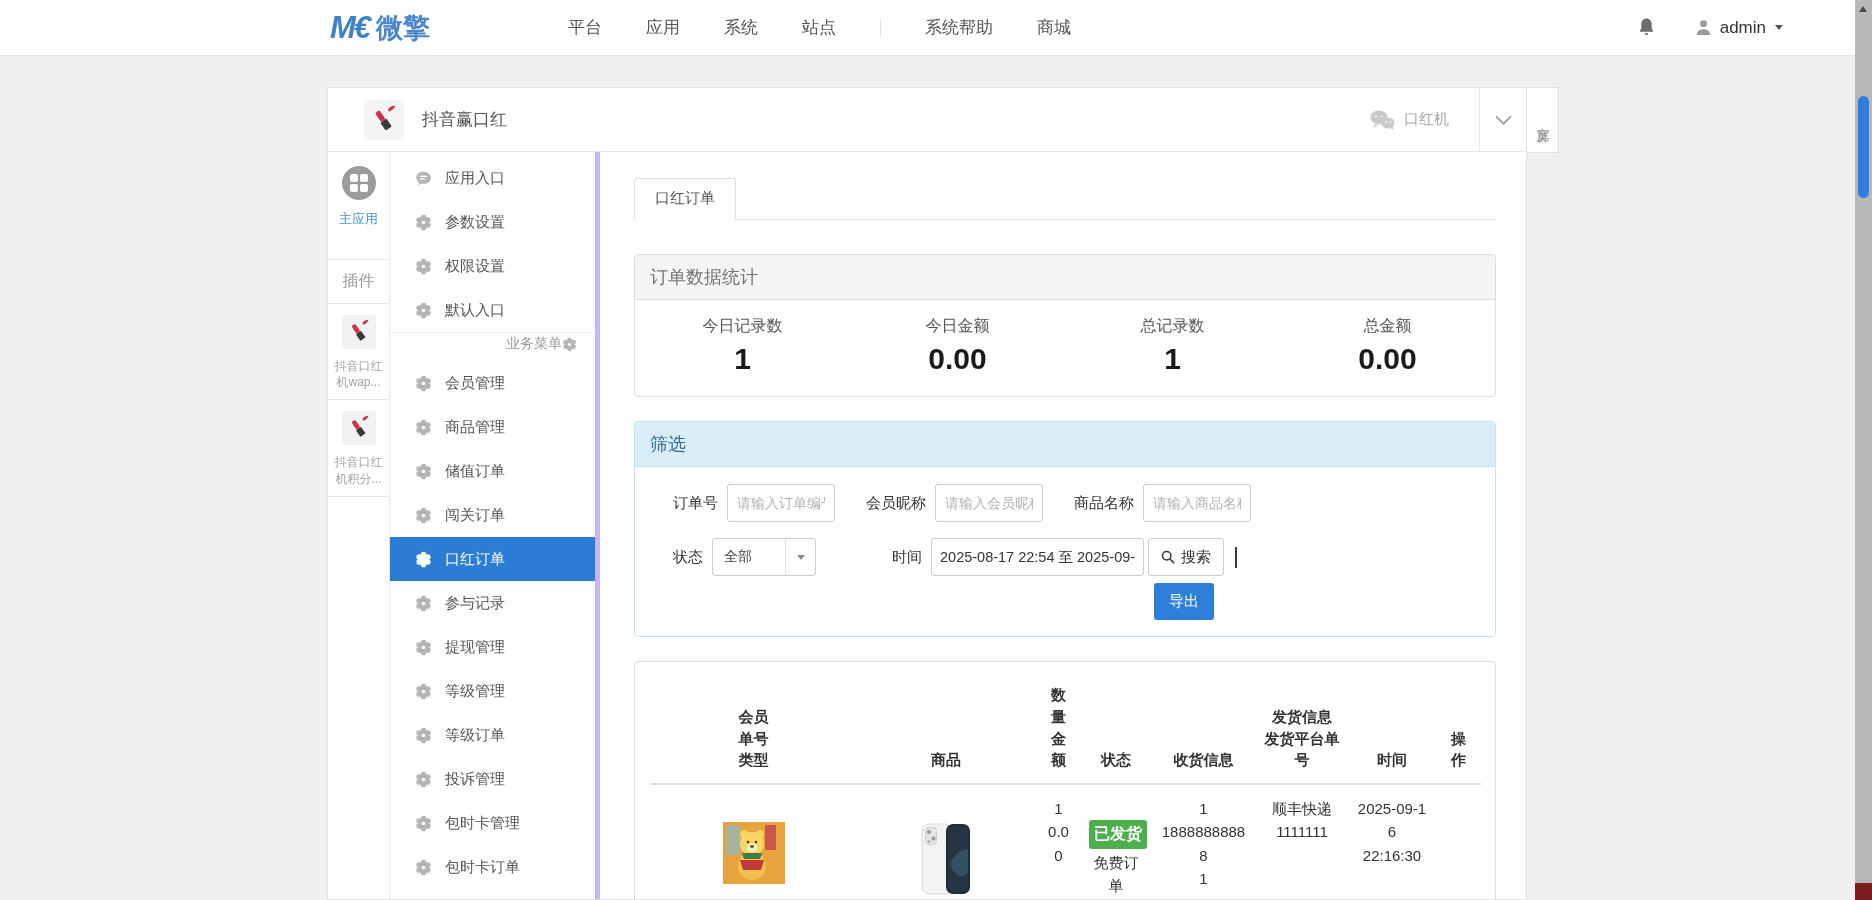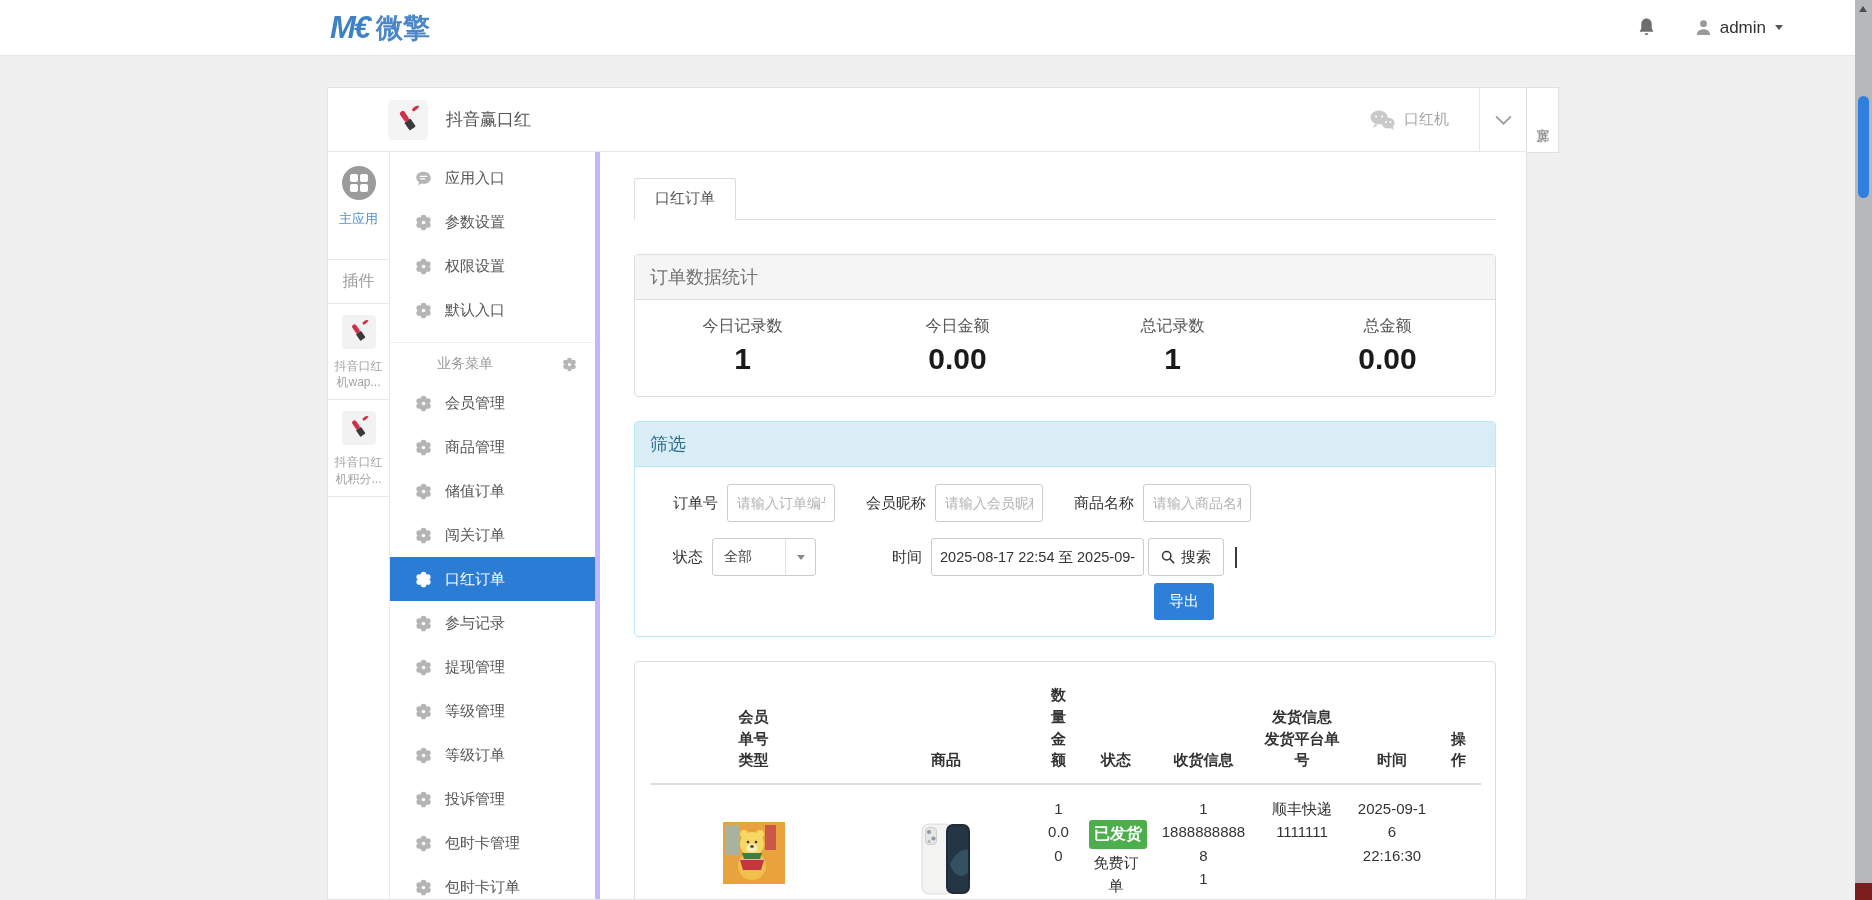--- a/index.html
+++ b/index.html
@@ -20,21 +20,21 @@
   .caret-down { width:0; height:0; border-left:4px solid transparent; border-right:4px solid transparent; border-top:5px solid #555; margin-left:2px; }
 
   
   .scrollbar { position:absolute; right:0; top:0; width:17px; height:900px; background:#b6b8ba; z-index:9; }
   .sb-up { position:absolute; top:6px; left:4px; width:0; height:0; border-left:4.5px solid transparent; border-right:4.5px solid transparent; border-bottom:6px solid #4c4c4c; }
   .sb-thumb { position:absolute; top:96px; left:3px; width:11px; height:102px; background:#2f7fe0; border-radius:6px; }
   .sb-corner { position:absolute; bottom:0; left:0; width:17px; height:17px; background:#7d1e1e; }
 
   
   .app-card { position:absolute; left:327px; top:87px; width:1200px; height:813px; background:#fff; border:1px solid #e3e3e3; }
-  .app-header { height:64px; border-bottom:1px solid #e6e6e6; display:flex; align-items:center; padding-left:60px; position:relative; }
+  .app-header { height:64px; border-bottom:1px solid #e6e6e6; display:flex; align-items:center; padding-left:36px; position:relative; }
   .app-title { margin-left:18px; font-size:17px; color:#555; }
   .header-right { margin-left:auto; display:flex; align-items:center; height:100%; }
   .account { display:flex; align-items:center; gap:9px; color:#a6a6a6; font-size:15px; margin-right:30px; cursor:pointer; }
   .header-divider { width:1px; height:64px; background:#e6e6e6; }
   .chevron-box { width:46px; display:flex; justify-content:center; align-items:center; cursor:pointer; }
   .widescreen-tab { position:absolute; left:100%; top:-1px; width:33px; height:66px; background:#fff; border:1px solid #e0e0e0; display:flex; flex-direction:column; align-items:center; justify-content:center; color:#8a8a8a; font-size:13px; line-height:1.5; cursor:pointer; }
 
   .app-body { display:flex; height:747px; overflow:hidden; }
 
   
@@ -42,21 +42,21 @@
   .rail-main { padding:13px 0 11px; text-align:center; cursor:pointer; }
   .rail-main-label { color:#4a90d2; font-size:13px; margin-top:5px; }
   .rail-section { border-top:1px solid #e9e9e9; border-bottom:1px solid #e9e9e9; padding:11px 0; text-align:center; color:#9a9a9a; font-size:16px; margin-top:20px; }
   .rail-plugin { border-bottom:1px solid #e9e9e9; padding:11px 3px 9px; text-align:center; cursor:pointer; }
   .rail-plugin-label { color:#a3a3a3; font-size:12px; line-height:1.35; margin-top:5px; word-break:break-all; }
 
   
   .menu { width:210px; border-right:5px solid #c4b5fd; flex-shrink:0; padding-top:4px; overflow:hidden; }
   .menu-item { height:44px; display:flex; align-items:center; padding-left:25px; gap:13px; font-size:15px; color:#555; cursor:pointer; }
   .menu-item.active { background:#2a7cd5; color:#fff; }
-  .menu-section { margin-top:10px; border-top:1px solid #efefef; padding:12px 18px 8px 47px; color:#9a9a9a; font-size:14px; display:flex; align-items:center; justify-content:space-between; }
+  .menu-section { border-top:1px solid #efefef; padding:2px 18px 8px 47px; color:#9a9a9a; font-size:14px; display:flex; align-items:center; justify-content:flex-end; }
 
   
   .content { flex:1; padding:26px 30px 0 34px; min-width:0; }
   .tabs { display:flex; border-bottom:1px solid #ddd; }
   .tab { padding:10px 20px 11px; border:1px solid #ddd; border-bottom:1px solid #fff; border-radius:3px 3px 0 0; margin-bottom:-1px; background:#fff; font-size:15px; color:#555; cursor:pointer; }
 
   .panel { border:1px solid #ddd; border-radius:4px; margin-top:34px; }
   .panel-head { background:#f5f5f5; border-bottom:1px solid #ddd; padding:10px 15px; color:#737373; font-size:18px; border-radius:3px 3px 0 0; }
   .stats-body { display:flex; padding:16px 0 20px; }
   .stat { flex:1; text-align:center; }
@@ -92,20 +92,29 @@
   .cell-img { display:block; margin:2px auto 6px; }
 </style>
 </head>
 <body>
 
 <div class="topnav">
   <div class="logo">
     <span class="logo-mark">M€</span>
     <span class="logo-text">微擎</span>
   </div>
+  <div class="nav-items" id="nav-items">
+      <span class="nav-item">平台</span>
+      <span class="nav-item">应用</span>
+      <span class="nav-item">系统</span>
+      <span class="nav-item">站点</span>
+      <span class="nav-divider"></span>
+      <span class="nav-item">系统帮助</span>
+      <span class="nav-item">商城</span>
+    </div>
   <div class="nav-right">
     <span style="display:flex;">
       <svg width="19" height="21" viewBox="0 0 20 22">
           <path fill="#6e6e6e" d="M10 1.5c-3.3 0-5.5 2.6-5.5 6v4.2L2.8 15.5h14.4l-1.7-3.8V7.5c0-3.4-2.2-6-5.5-6z"></path>
           <path fill="#6e6e6e" d="M8 17h4a2 2 0 0 1-4 0z"></path>
         </svg>
     </span>
     <div class="user-box">
       <span style="display:flex;">
         <svg width="19" height="19" viewBox="0 0 20 20">

